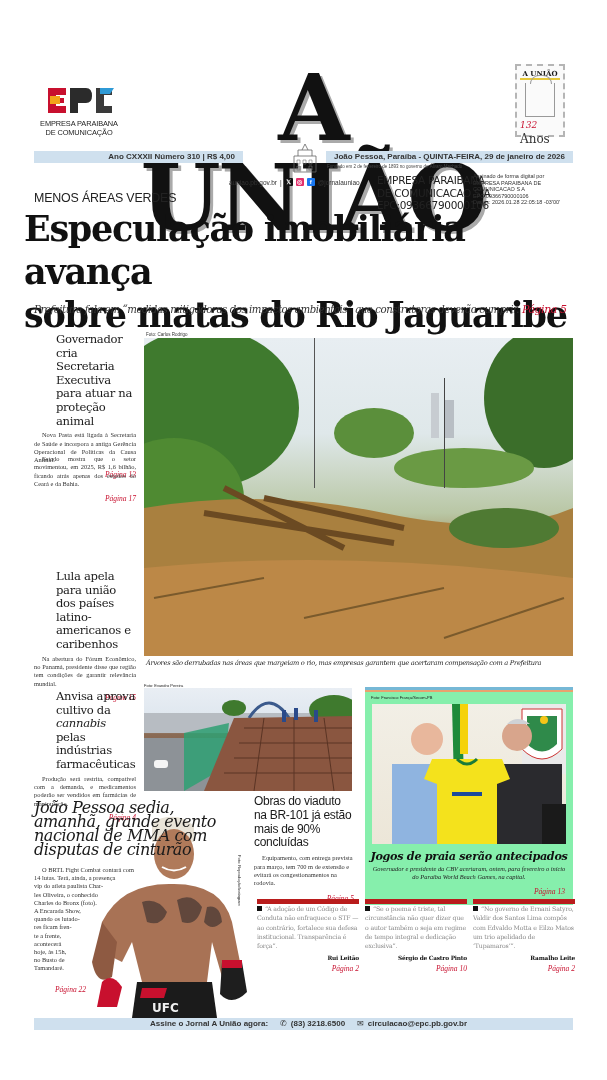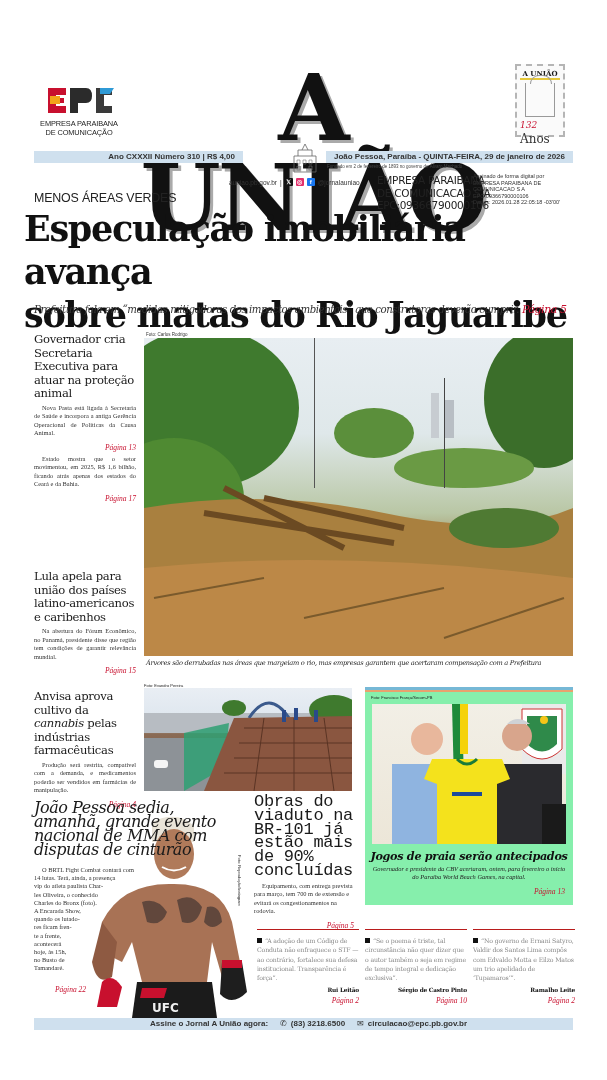--- a/index.html
+++ b/index.html
@@ -31,34 +31,34 @@
   #signature-meta { left: 473px; top: 173px; font-family: "Liberation Sans", sans-serif; font-size: 5.5px; line-height: 6.5px; color: #333; }
 
   
   #kicker { left: 34px; top: 190px; font-family: "Liberation Sans", sans-serif; font-size: 13.5px; color: #222; letter-spacing: -0.2px; transform: scaleX(0.92); transform-origin: left; }
   #headline { left: 24px; top: 207px; width: 545px; font-family: "DejaVu Serif", serif; font-weight: bold; font-size: 35px; line-height: 43px; letter-spacing: -1.3px; color: #111; }
   #deck { left: 34px; top: 303px; width: 545px; font-family: "DejaVu Serif", serif; font-style: italic; font-size: 10.2px; color: #333; letter-spacing: -0.45px; white-space: nowrap; }
   #deck .red { font-size: 11px; }
 
   
   .brief { position: absolute; left: 34px; width: 102px; }
-  .brief h3 { font-family: "DejaVu Serif", serif; font-weight: normal; font-size: 11.6px; line-height: 13.6px; color: #1a1a1a; letter-spacing: -0.3px; }
+  .brief h3 { font-family: "DejaVu Serif", serif; font-weight: normal; font-size: 11.6px; line-height: 13.6px; color: #1a1a1a; letter-spacing: -0.3px; margin-left: 22px; }
   .brief p { font-family: "Liberation Serif", serif; font-size: 6.4px; line-height: 8.4px; text-indent: 8px; color: #333; margin-top: 3px; text-align: justify; }
   .brief .pg { font-family: "Liberation Serif", serif; font-style: italic; font-size: 7.5px; text-align: right; margin-top: 5px; }
 
   
   #credit-main { left: 146px; top: 332px; font-size: 4.5px; font-family: "Liberation Sans", sans-serif; color: #333; }
   #main-photo { left: 144px; top: 338px; width: 429px; height: 318px; overflow: hidden; background: linear-gradient(180deg, #e8eef2 0%, #dfe8ea 30%, #b9c7a5 55%, #9a7a42 70%, #b58b4a 85%, #8e6b34 100%); }
   #main-caption { left: 146px; top: 659px; width: 430px; font-family: "DejaVu Serif", serif; font-style: italic; font-size: 6.6px; color: #222; letter-spacing: -0.25px; white-space: nowrap; }
 
   
   #credit-viaduct { left: 144px; top: 683px; font-size: 4px; font-family: "Liberation Sans", sans-serif; }
   #viaduct-photo { left: 144px; top: 688px; width: 208px; height: 103px; overflow: hidden; background: linear-gradient(180deg, #e9eef4 0%, #dfe7ef 28%, #8a6b55 45%, #7a4f3a 100%); }
   #viaduct-story { left: 254px; top: 795px; width: 100px; }
-  #viaduct-story h3 { font-family: Liberation Mono, monospace; font-weight: normal; font-size: 17px; line-height: 13.8px; letter-spacing: -0.3px; }
+  #viaduct-story h3 { font-family: Liberation Sans, sans-serif; font-weight: normal; font-size: 12px; line-height: 13.8px; letter-spacing: -0.3px; }
   #viaduct-story p { font-family: "Liberation Serif", serif; font-size: 6.4px; line-height: 8.4px; text-indent: 8px; color: #333; margin-top: 4px; }
   #viaduct-story .pg { font-family: "Liberation Serif", serif; font-style: italic; font-size: 7.5px; text-align: right; margin-top: 6px; }
 
   
   #beach-box { left: 365px; top: 687px; width: 208px; height: 218px; background: #86efac; border-top: 3px solid #76b8d6; }
   #beach-box .stripe { height: 2px; background: #e8a26e; }
   #beach-box .credit { font-size: 4px; font-family: "Liberation Sans", sans-serif; margin: 3px 0 0 6px; }
   #beach-photo { position: absolute; left: 7px; top: 14px; width: 194px; height: 140px; overflow: hidden; background: linear-gradient(180deg, #f2efe6 0%, #ece6d8 100%); }
   #beach-box h3 { position: absolute; left: 0; top: 159px; width: 208px; text-align: center; font-family: "DejaVu Serif", serif; font-weight: bold; font-style: italic; font-size: 11.2px; letter-spacing: -0.3px; color: #111; }
   #beach-box p { position: absolute; left: 6px; top: 175px; width: 196px; text-align: center; font-family: "Liberation Serif", serif; font-style: italic; font-size: 6.4px; line-height: 8px; color: #222; }
@@ -66,21 +66,21 @@
 
   
   #mma-title { left: 34px; top: 801px; width: 205px; font-family: "DejaVu Serif", serif; font-style: italic; font-size: 16px; line-height: 14px; letter-spacing: -0.45px; color: #1a1a1a; z-index: 3; }
   #mma-body { left: 34px; top: 866px; width: 100px; font-family: "Liberation Serif", serif; font-size: 6.4px; line-height: 8.2px; color: #333; z-index: 3; }
   #mma-body .l { display: block; white-space: nowrap; }
   #mma-pg { left: 55px; top: 985px; font-family: "Liberation Serif", serif; font-style: italic; font-size: 7.5px; z-index: 3; }
   #mma-photo { left: 82px; top: 812px; width: 170px; height: 206px; z-index: 2; }
   #mma-credit { left: 237px; top: 855px; font-size: 4px; writing-mode: vertical-rl; font-family: "Liberation Sans", sans-serif; z-index: 3; color: #222; }
 
   
-  .quote { position: absolute; top: 929px; width: 102px; border-top: 1px solid #b91c1c; padding-top: 6px; }
+  .quote { position: absolute; top: 899px; width: 102px; border-top: 5px solid #b91c1c; }
   .quote p { font-family: "DejaVu Serif", serif; font-size: 6.2px; line-height: 9.3px; color: #888; letter-spacing: -0.15px; }
   .quote p .blk { display: inline-block; width: 5px; height: 5px; background: #111; margin-right: 3px; }
   .quote .auth { font-family: "DejaVu Serif", serif; font-size: 5.8px; text-align: right; margin-top: 5px; color: #111; font-weight: bold; letter-spacing: -0.2px; }
   .quote .pg { font-family: "Liberation Serif", serif; font-style: italic; font-size: 7.5px; text-align: right; margin-top: 3px; }
 
   
   #footer-bar { left: 34px; top: 1018px; width: 539px; height: 12px; background: #cfe0ee; font-family: "Liberation Sans", sans-serif; font-weight: bold; font-size: 8px; line-height: 12px; color: #333; display: flex; gap: 12px; padding-left: 116px; }
   #footer-bar .ic { font-weight: normal; margin-right: 4px; }
 </style>
 </head>

